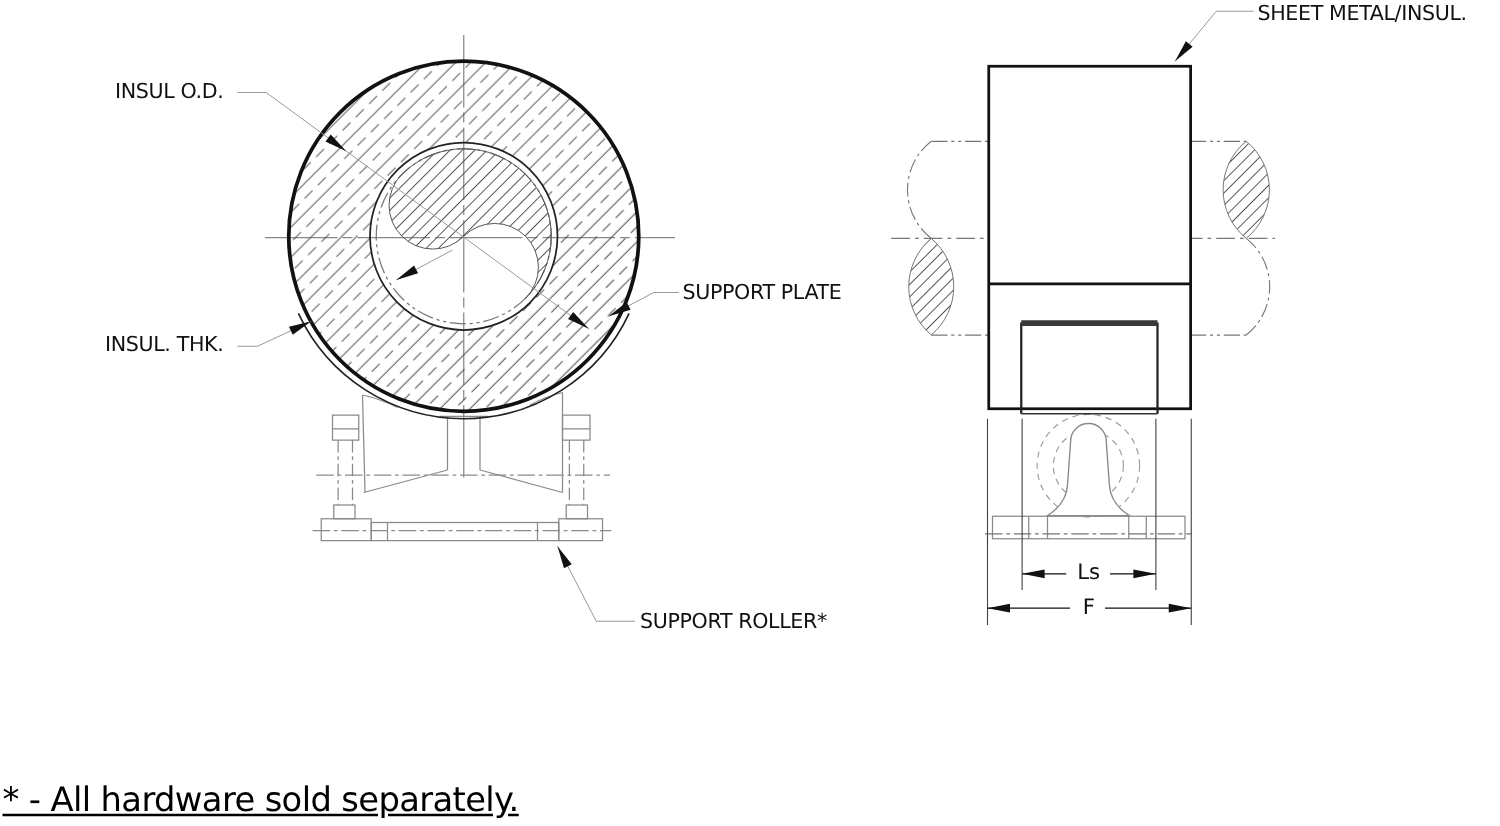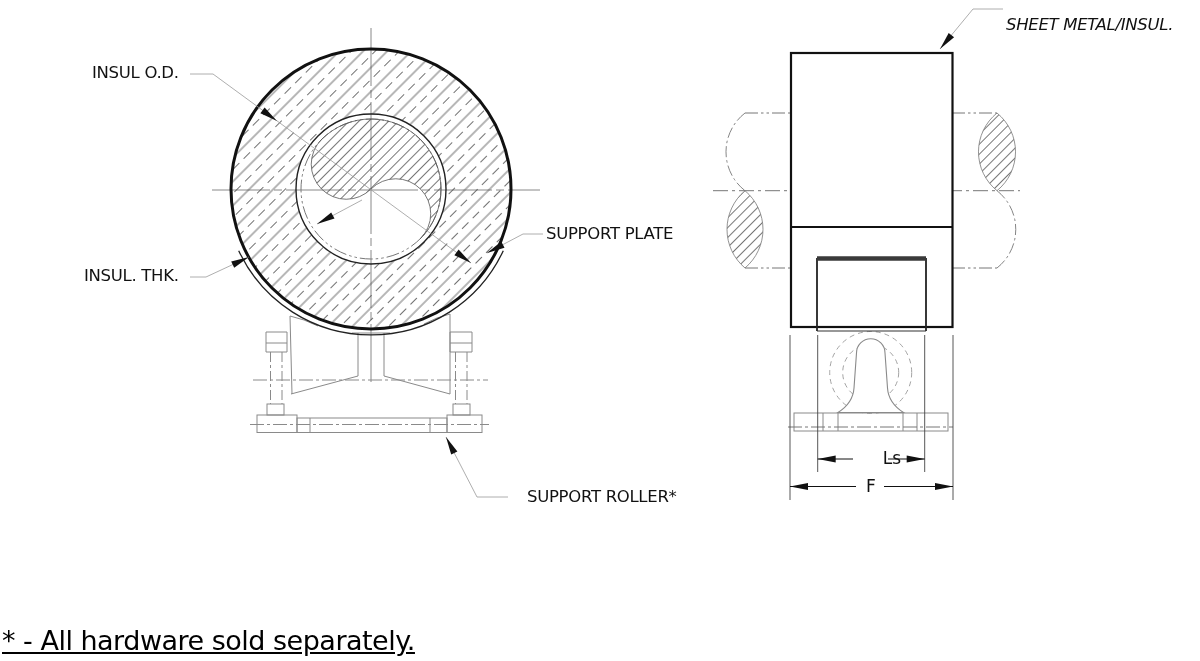--- a/index.html
+++ b/index.html
@@ -200,23 +200,23 @@
     </g>
   </g>
 </svg>
 
   <div class="label" style="left:92px;top:64px;">INSUL O.D.</div>
 
   <div class="label" style="left:84px;top:267px;">INSUL. THK.</div>
 
   <div class="label" style="left:546px;top:225px;">SUPPORT PLATE</div>
 
-  <div class="label" style="left:527px;top:488px;">SUPPORT ROLLER*</div>
-
-  <div class="label" style="left:1006px;top:16px;font-style:italic;">SHEET METAL/INSUL.</div>
-
-  <div class="dim-label" style="left:856px;top:449px;margin-left:21px;">Ls</div>
+  <div class="label" style="left:512px;top:488px;">SUPPORT ROLLER*</div>
+
+  <div class="label" style="left:1006px;top:2px;">SHEET METAL/INSUL.</div>
+
+  <div class="dim-label" style="left:856px;top:449px;">Ls</div>
 
   <div class="dim-label" style="left:856px;top:477px;">F</div>
 
   <div class="note" style="left:2px;top:625px;">* - All hardware sold separately.</div>
 
 </div>
 
 </body></html>

